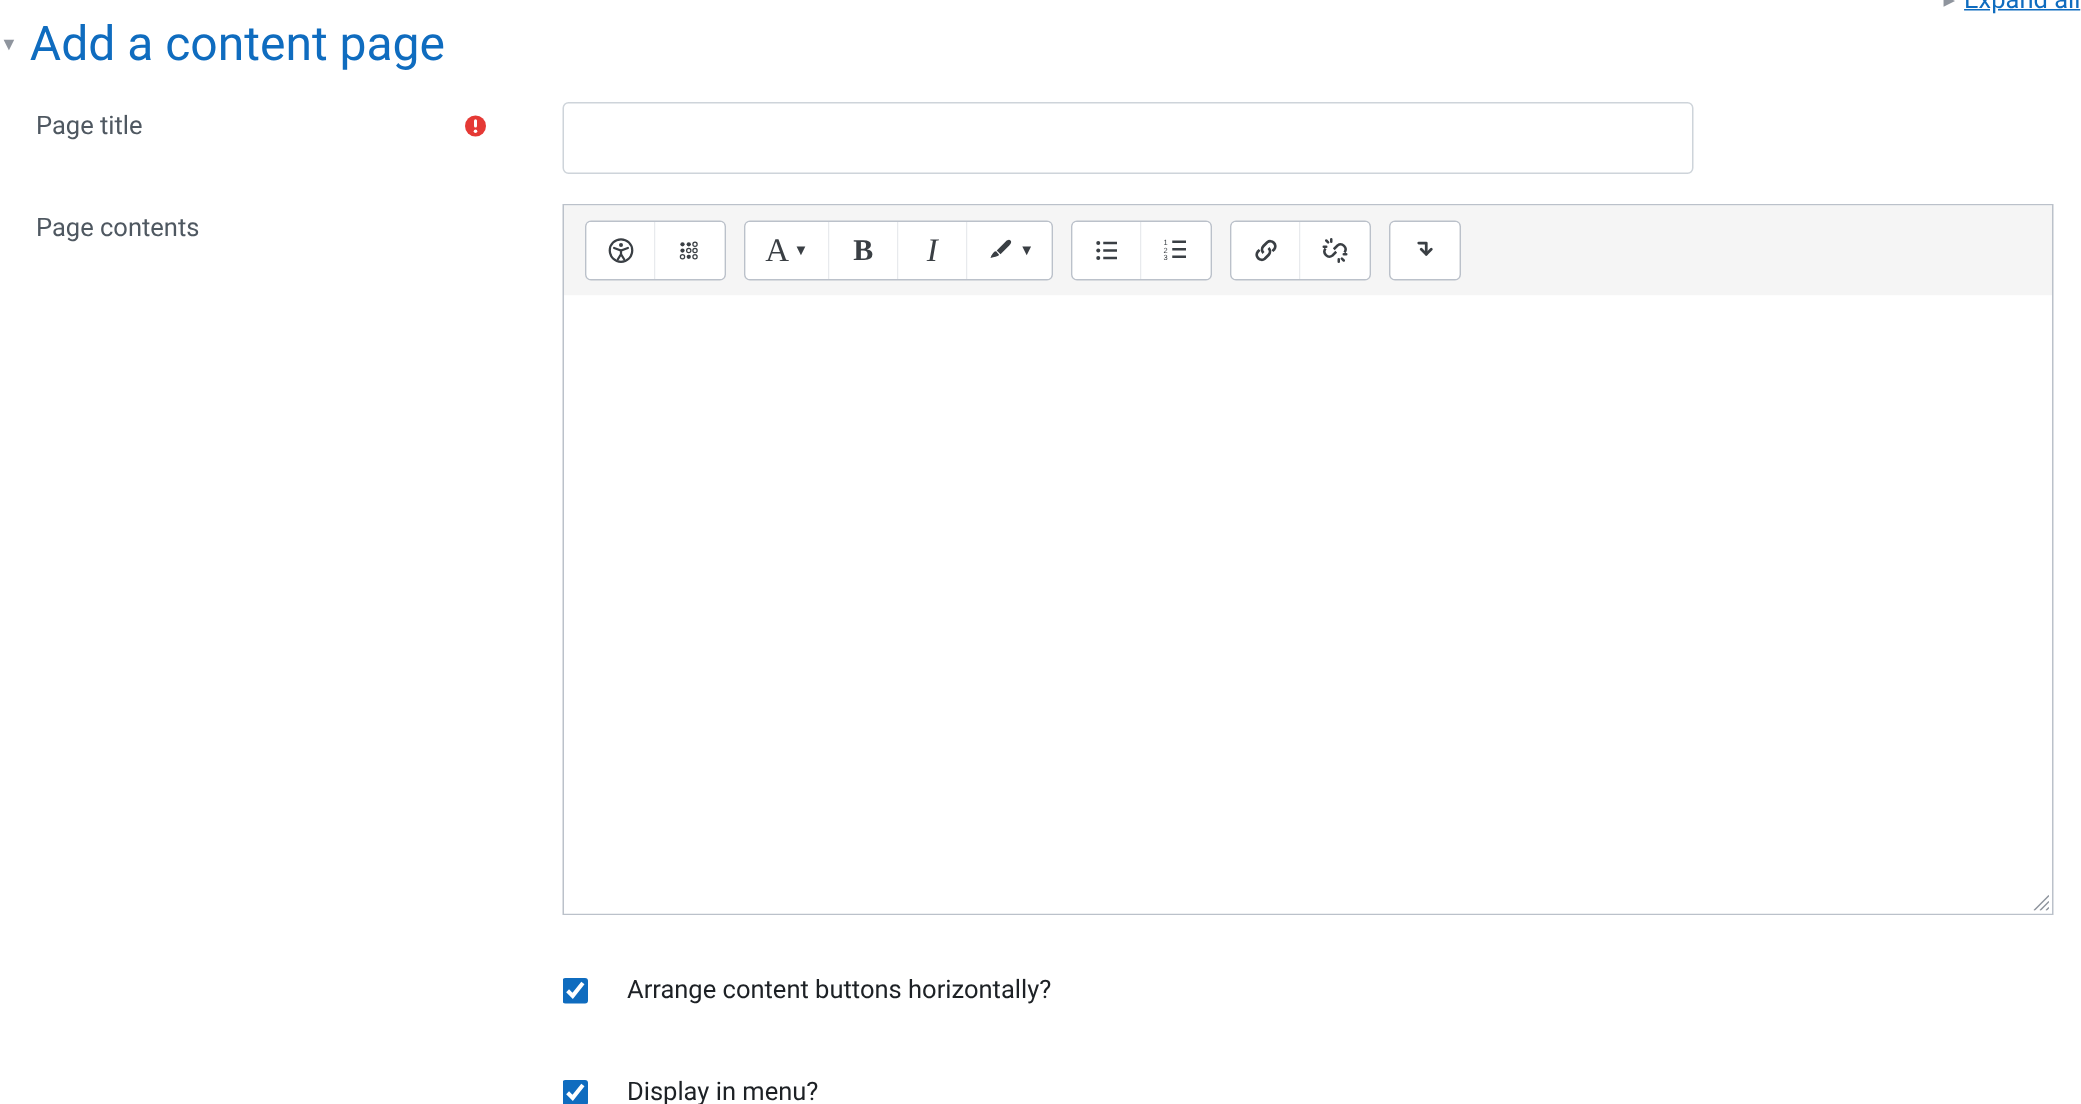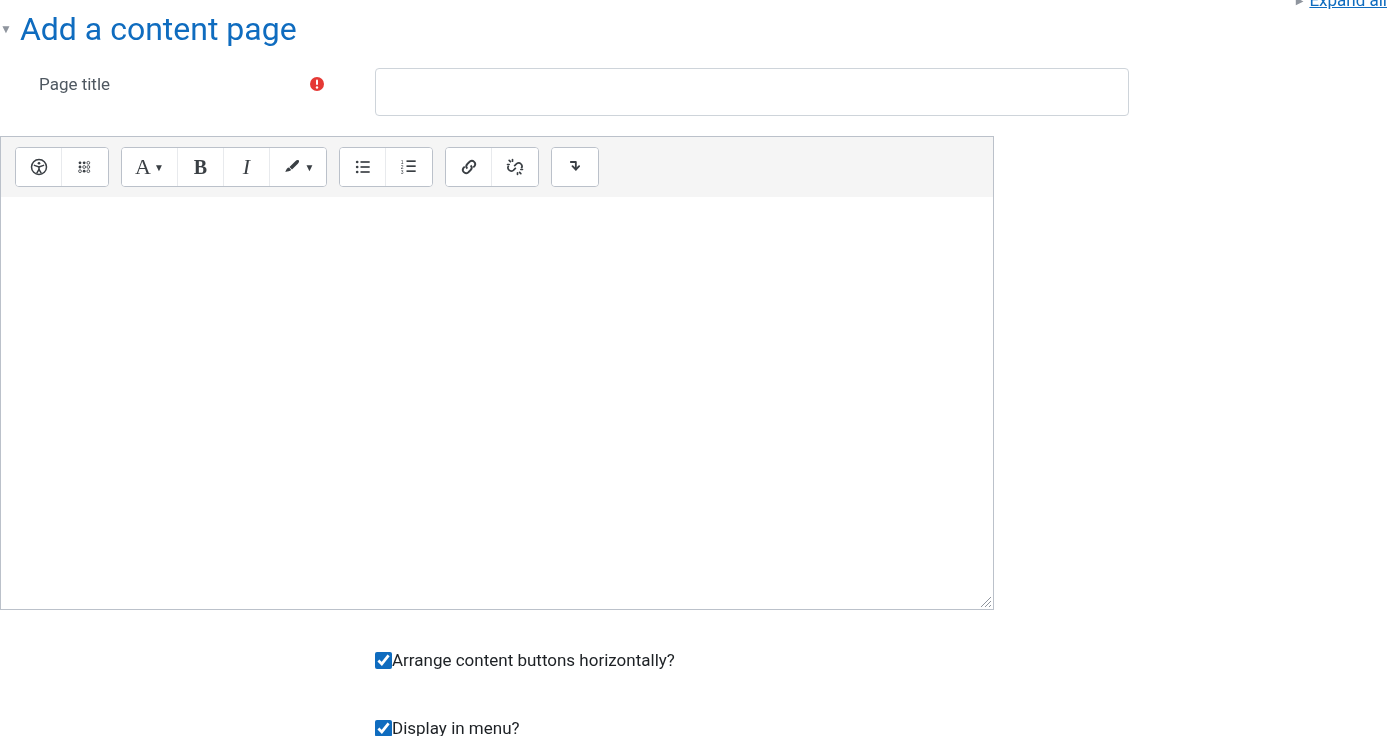--- a/index.html
+++ b/index.html
@@ -46,21 +46,21 @@
   .form-row {
     display: flex;
     align-items: flex-start;
     margin-bottom: 20px;
   }
   .label-col {
     width: 375px;
     display: flex;
     align-items: center;
     justify-content: space-between;
-    padding-left: 39px;
+    padding-left: 24px;
     padding-right: 50px;
     padding-top: 6px;
   }
   .label-col .lbl {
     font-size: 17px;
     color: #4f5861;
   }
   .req-icon svg { width: 16px; height: 16px; display: block; }
   .field-col { flex: 1; }
   .text-input {
@@ -116,21 +116,21 @@
     position: absolute;
     right: 2px;
     bottom: 2px;
     width: 12px;
     height: 12px;
   }
   .resize-handle svg { width: 12px; height: 12px; display: block; }
   .checkbox-row {
     display: flex;
     align-items: center;
-    gap: 0;
+    gap: 26px;
     margin-left: 375px;
     margin-top: 40px;
   }
   .checkbox-row + .checkbox-row { margin-top: 48px; }
   .cbx {
     width: 17px;
     height: 17px;
     accent-color: #0f6cbf;
   }
   .checkbox-row label {
@@ -161,20 +161,23 @@
           <circle cx="8" cy="11.5" r="1.2" fill="#fff"></circle>
         </svg>
     </span>
   </div>
   <div class="field-col">
     <input type="text" class="text-input" value="" style="">
   </div>
 </div>
 
 <div class="form-row">
+  <div class="label-col">
+    <span class="lbl">Page contents</span>
+  </div>
   <div class="field-col">
     <div class="editor-wrap">
       <div class="editor-toolbar">
 
         <div class="btn-group">
           <button class="tb-btn" title="Accessibility checker">
             <span>
               <svg viewBox="0 0 24 24" fill="none" stroke="#3a3f44" stroke-width="1.8">
                 <circle cx="12" cy="12" r="9"></circle>
                 <circle cx="12" cy="7.5" r="1.6" fill="#3a3f44" stroke="none"></circle>

